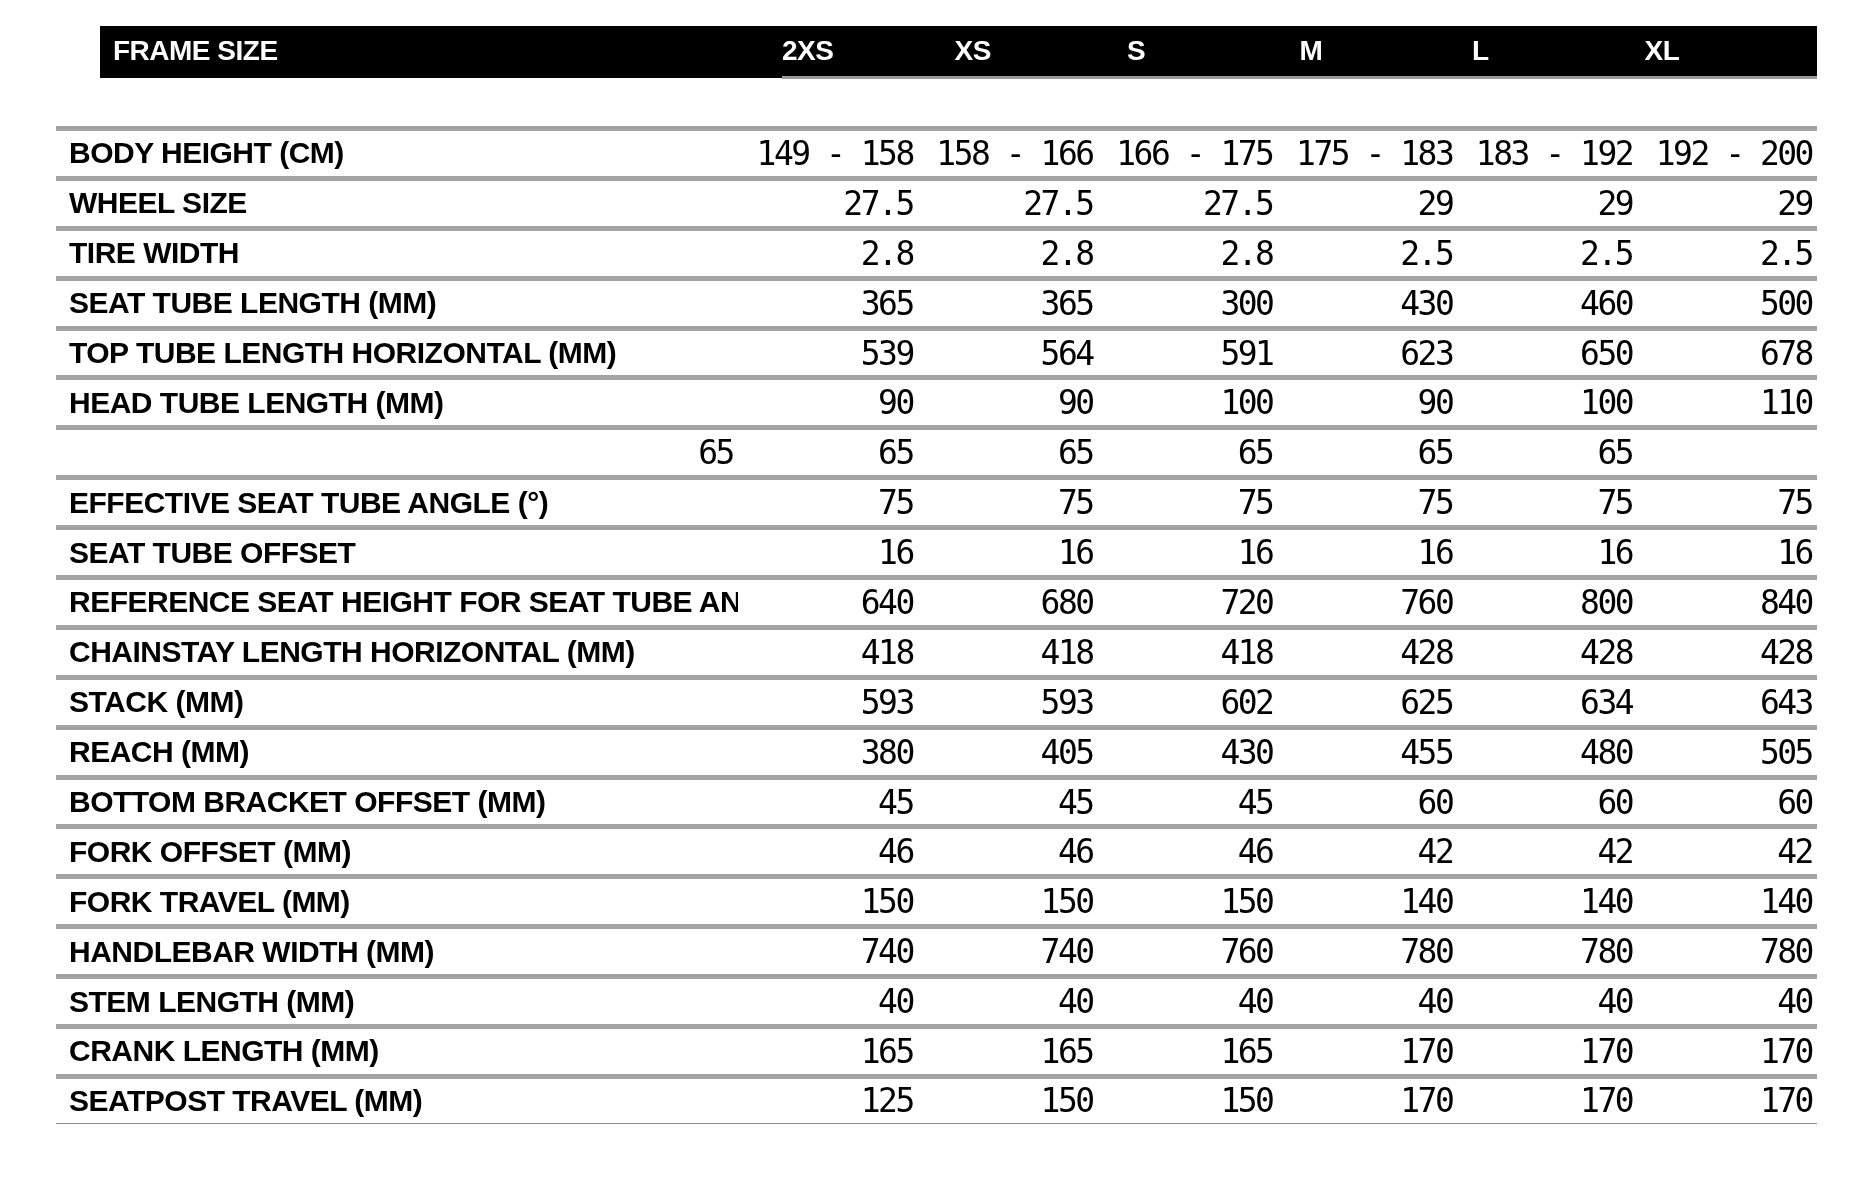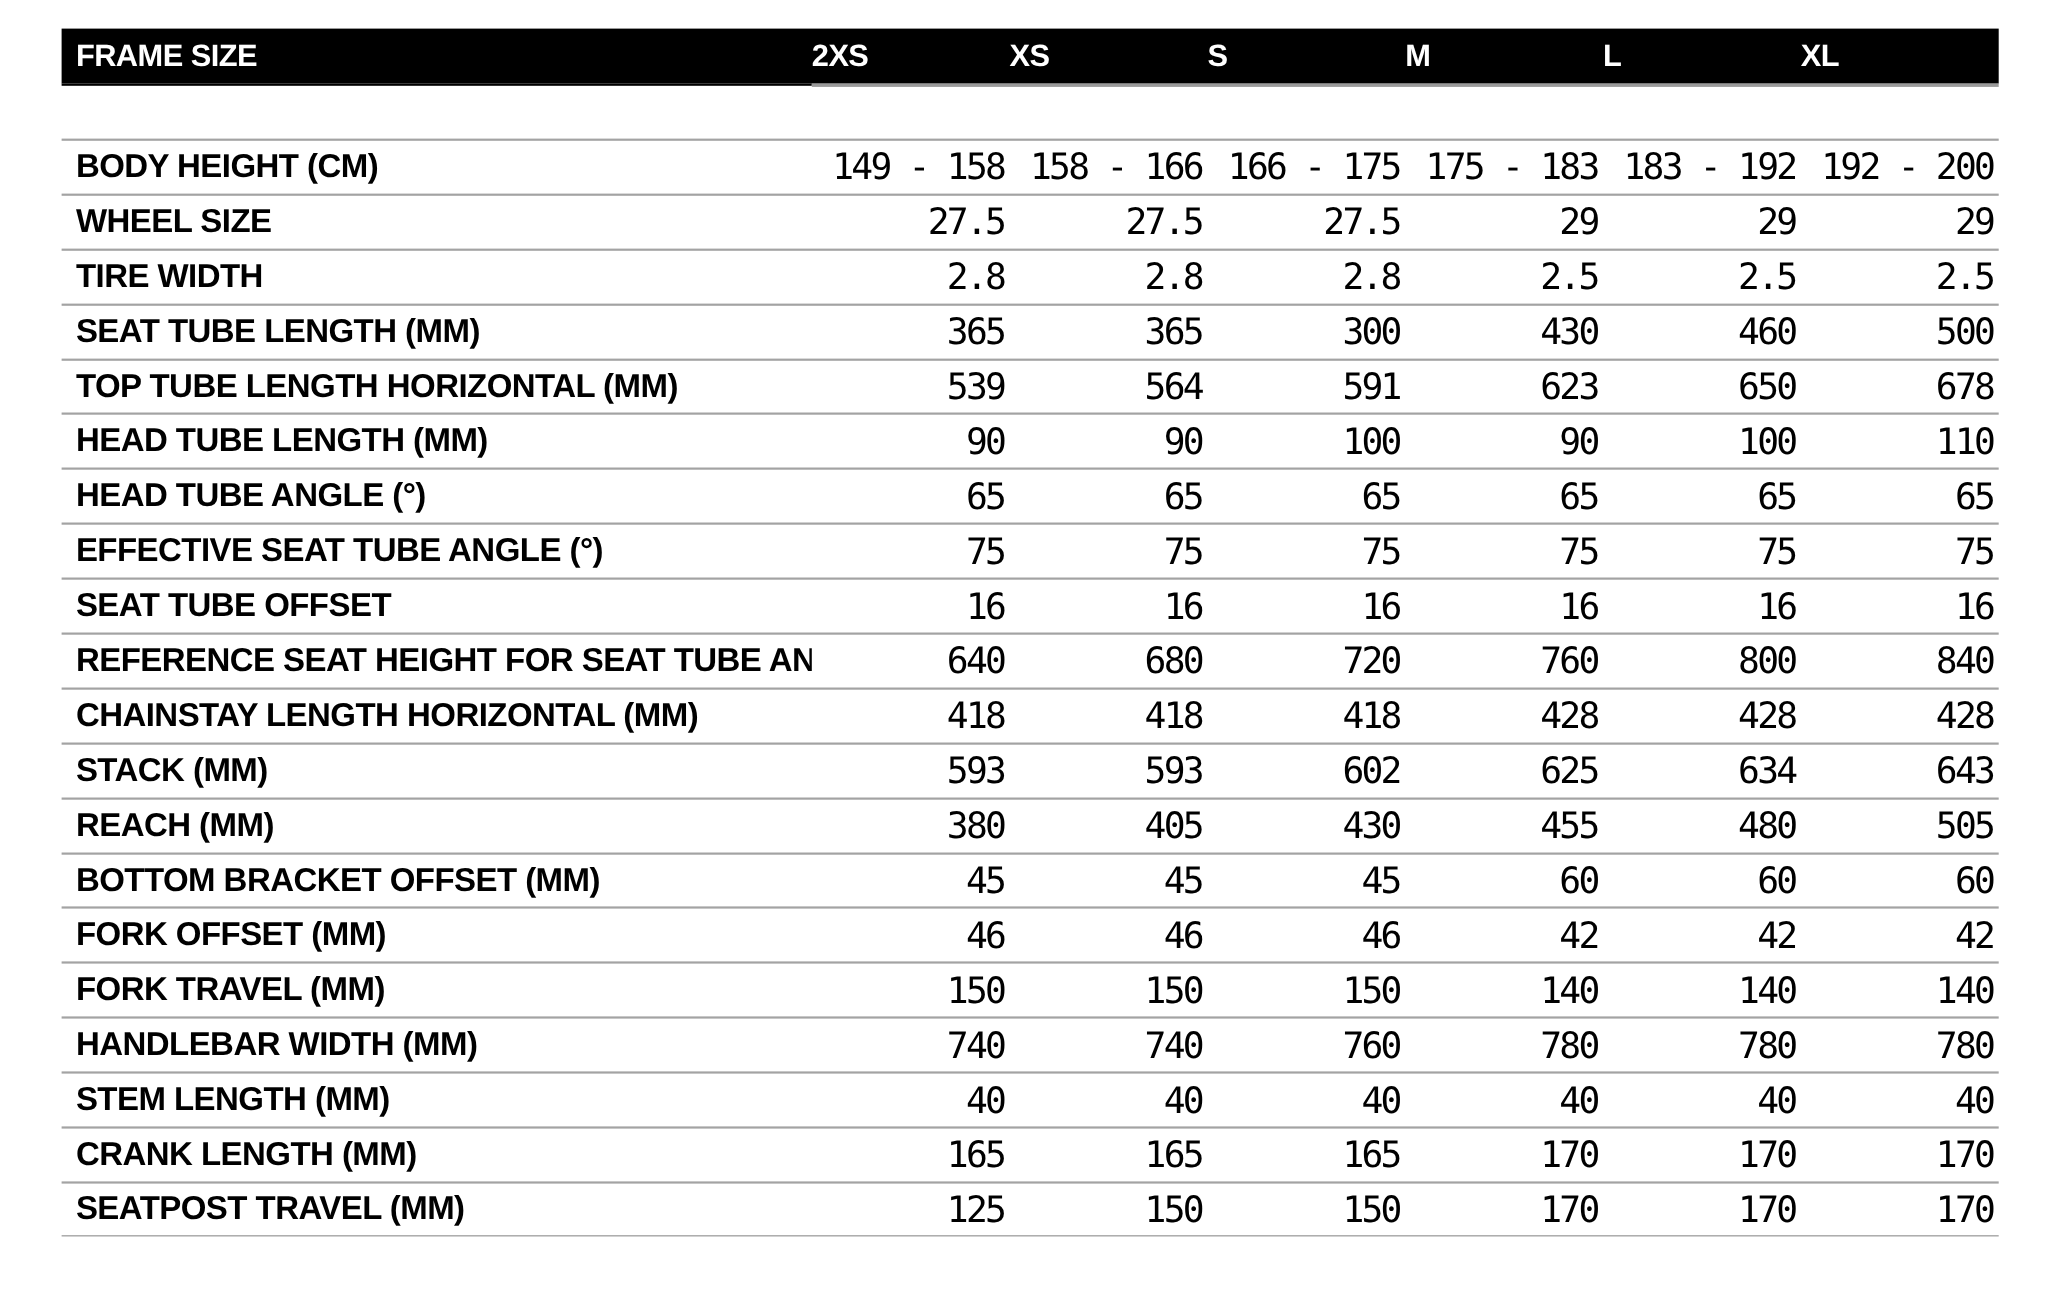--- a/index.html
+++ b/index.html
@@ -22,20 +22,21 @@
     width: 1761px;
   }
   
   .geo-header {
     position: relative;
     display: grid;
     grid-template-columns: 682px repeat(6, 1fr);
     align-items: center;
     height: 50px;
     background: #000000;
+    margin-left: 44px;
   }
   
   .geo-header::before {
     content: "";
     position: absolute;
     left: 0; top: 100%;
     width: 682px; height: 2px;
     background: #000000;
   }
   
@@ -66,21 +67,21 @@
     top: 100px;
     left: 0;
     right: 0;
   }
   .row {
     display: grid;
     grid-template-columns: 682px repeat(6, 1fr);
     align-items: center;
     height: 49.9px;
     box-sizing: border-box;
-    border-top: 2px solid #a3a3a3;
+    border-top: 5px solid #a3a3a3;
   }
   .row:last-child {
     border-bottom: 1px solid #8c8c8c;
   }
   .cell { white-space: nowrap; }
   .cell.label {
     padding-left: 13px;
     font-size: 30px;
     font-weight: bold;
     letter-spacing: -0.5px;
@@ -161,21 +162,20 @@
       <div class="row">
         <div class="cell label">HEAD TUBE LENGTH (MM)</div>
         <div class="cell value">90</div>
         <div class="cell value">90</div>
         <div class="cell value">100</div>
         <div class="cell value">90</div>
         <div class="cell value">100</div>
         <div class="cell value">110</div>
       </div>
       <div class="row">
-        <div class="cell label">HEAD TUBE ANGLE (°)</div>
         <div class="cell value">65</div>
         <div class="cell value">65</div>
         <div class="cell value">65</div>
         <div class="cell value">65</div>
         <div class="cell value">65</div>
         <div class="cell value">65</div>
       </div>
       <div class="row">
         <div class="cell label">EFFECTIVE SEAT TUBE ANGLE (°)</div>
         <div class="cell value">75</div>

